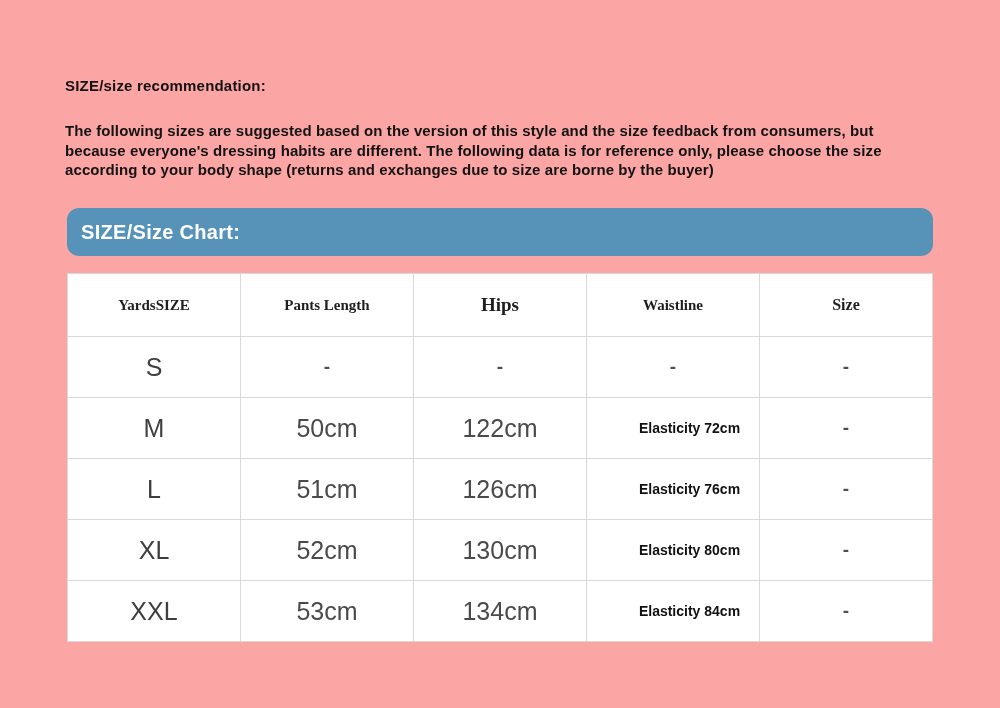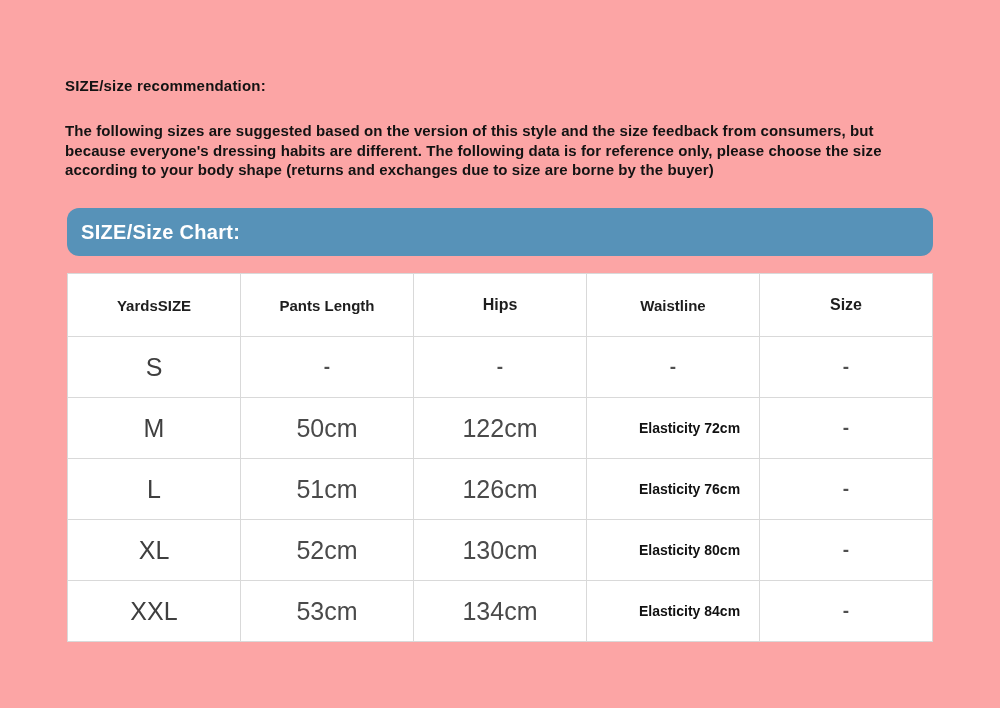--- a/index.html
+++ b/index.html
@@ -66,22 +66,23 @@
     border: 1px solid #d9d9d9;
     text-align: center;
     vertical-align: middle;
     padding: 0;
   }
   .size-table th {
     height: 62px;
     font-size: 15px;
     font-weight: 700;
     color: #1e1e1e;
+    font-family: Liberation Serif, serif;
   }
-  .size-table th.th-hips { font-size: 16px; }
+  .size-table th.th-hips { font-size: 19px; }
   .size-table th.th-foot { font-size: 16px; }
   .size-table td { height: 60px; }
   td.cell-size {
     font-size: 25px;
     font-weight: 400;
     color: #3f3f3f;
   }
   td.cell-value {
     font-size: 25px;
     font-weight: 400;

